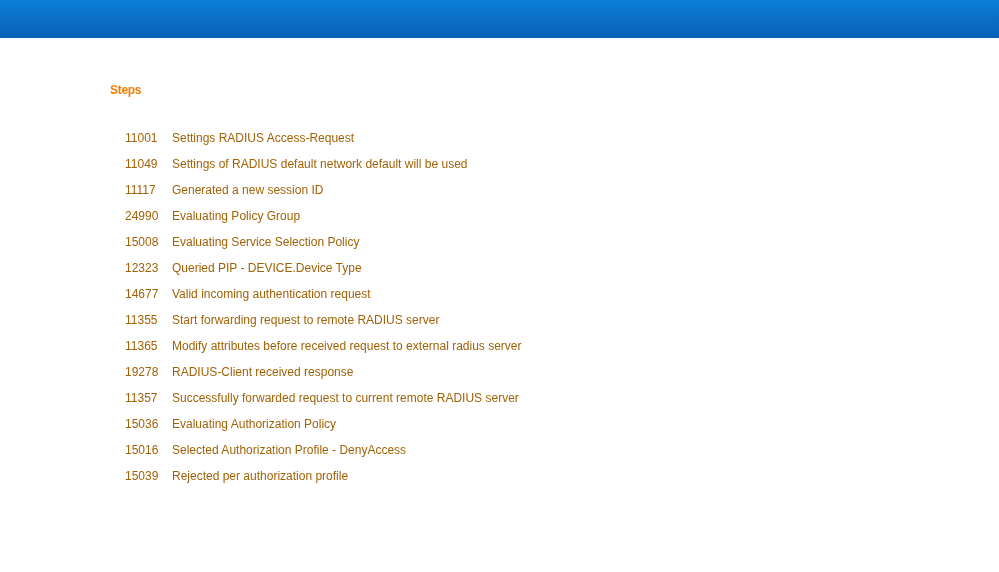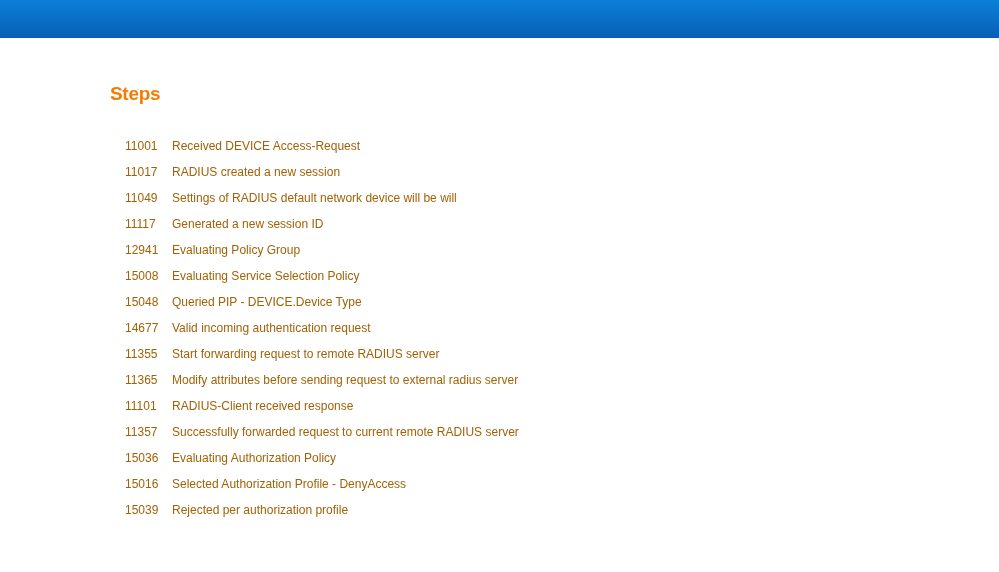--- a/index.html
+++ b/index.html
@@ -16,21 +16,21 @@
     }
     .header-bar {
       width: 100%;
       height: 38px;
       background: linear-gradient(to bottom, #0a7fd9 0%, #0b6fc6 50%, #0760b6 100%);
     }
     .content {
       padding: 45px 0 0 110px;
     }
     .section-title {
-      font-size: 19px;
+      font-size: 12px;
       font-weight: bold;
       color: #f57c00;
       margin-bottom: 28px;
       letter-spacing: -0.3px;
     }
     .steps-table {
       border-collapse: collapse;
     }
     .steps-table td {
       font-size: 12px;
@@ -51,60 +51,56 @@
 
 <div class="header-bar"></div>
 
 <div class="content">
   <h2 class="section-title">Steps</h2>
 
   <table class="steps-table">
     <tbody id="steps-body">
         <tr>
           <td class="step-code">11001</td>
-          <td class="step-desc">Received DEVICE Access-Request</td>
-        </tr>
-        <tr>
-          <td class="step-code">11017</td>
-          <td class="step-desc">RADIUS created a new session</td>
+          <td class="step-desc">Settings RADIUS Access-Request</td>
         </tr>
         <tr>
           <td class="step-code">11049</td>
-          <td class="step-desc">Settings of RADIUS default network device will be will</td>
+          <td class="step-desc">Settings of RADIUS default network default will be used</td>
         </tr>
         <tr>
           <td class="step-code">11117</td>
           <td class="step-desc">Generated a new session ID</td>
         </tr>
         <tr>
-          <td class="step-code">12941</td>
+          <td class="step-code">24990</td>
           <td class="step-desc">Evaluating Policy Group</td>
         </tr>
         <tr>
           <td class="step-code">15008</td>
           <td class="step-desc">Evaluating Service Selection Policy</td>
         </tr>
         <tr>
-          <td class="step-code">15048</td>
+          <td class="step-code">12323</td>
           <td class="step-desc">Queried PIP - DEVICE.Device Type</td>
         </tr>
         <tr>
           <td class="step-code">14677</td>
           <td class="step-desc">Valid incoming authentication request</td>
         </tr>
         <tr>
           <td class="step-code">11355</td>
           <td class="step-desc">Start forwarding request to remote RADIUS server</td>
         </tr>
         <tr>
           <td class="step-code">11365</td>
-          <td class="step-desc">Modify attributes before sending request to external radius server</td>
+          <td class="step-desc">Modify attributes before received request to external radius server</td>
         </tr>
         <tr>
-          <td class="step-code">11101</td>
+          <td class="step-code">19278</td>
           <td class="step-desc">RADIUS-Client received response</td>
         </tr>
         <tr>
           <td class="step-code">11357</td>
           <td class="step-desc">Successfully forwarded request to current remote RADIUS server</td>
         </tr>
         <tr>
           <td class="step-code">15036</td>
           <td class="step-desc">Evaluating Authorization Policy</td>
         </tr>

